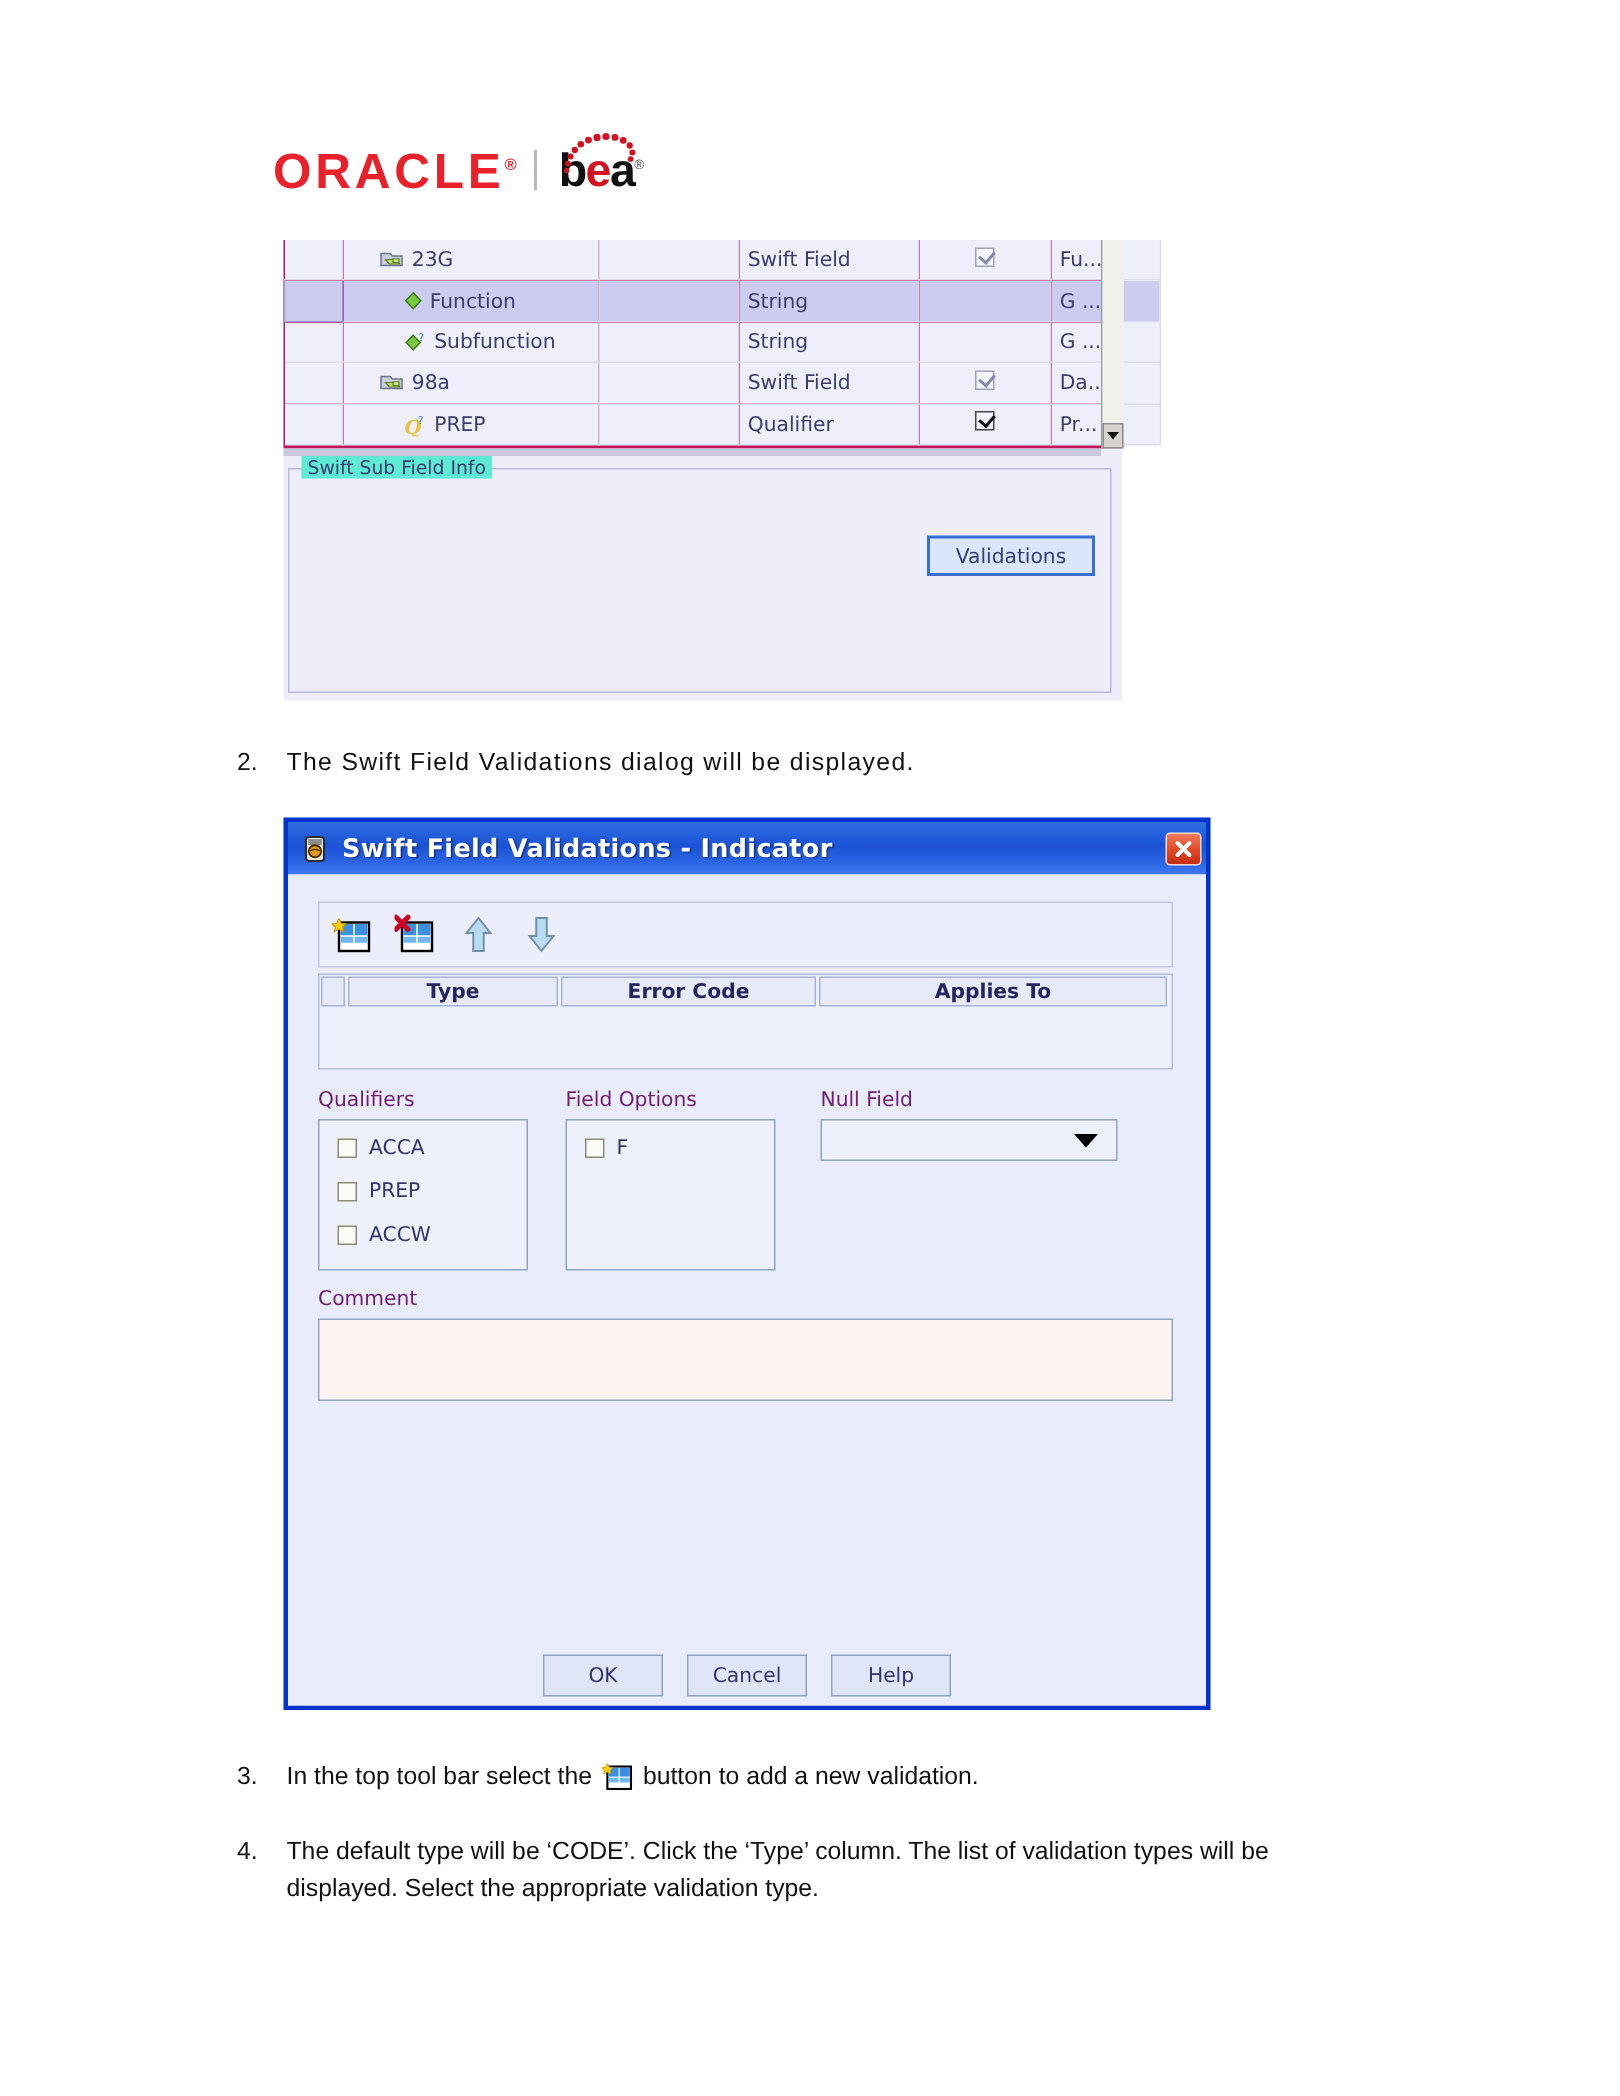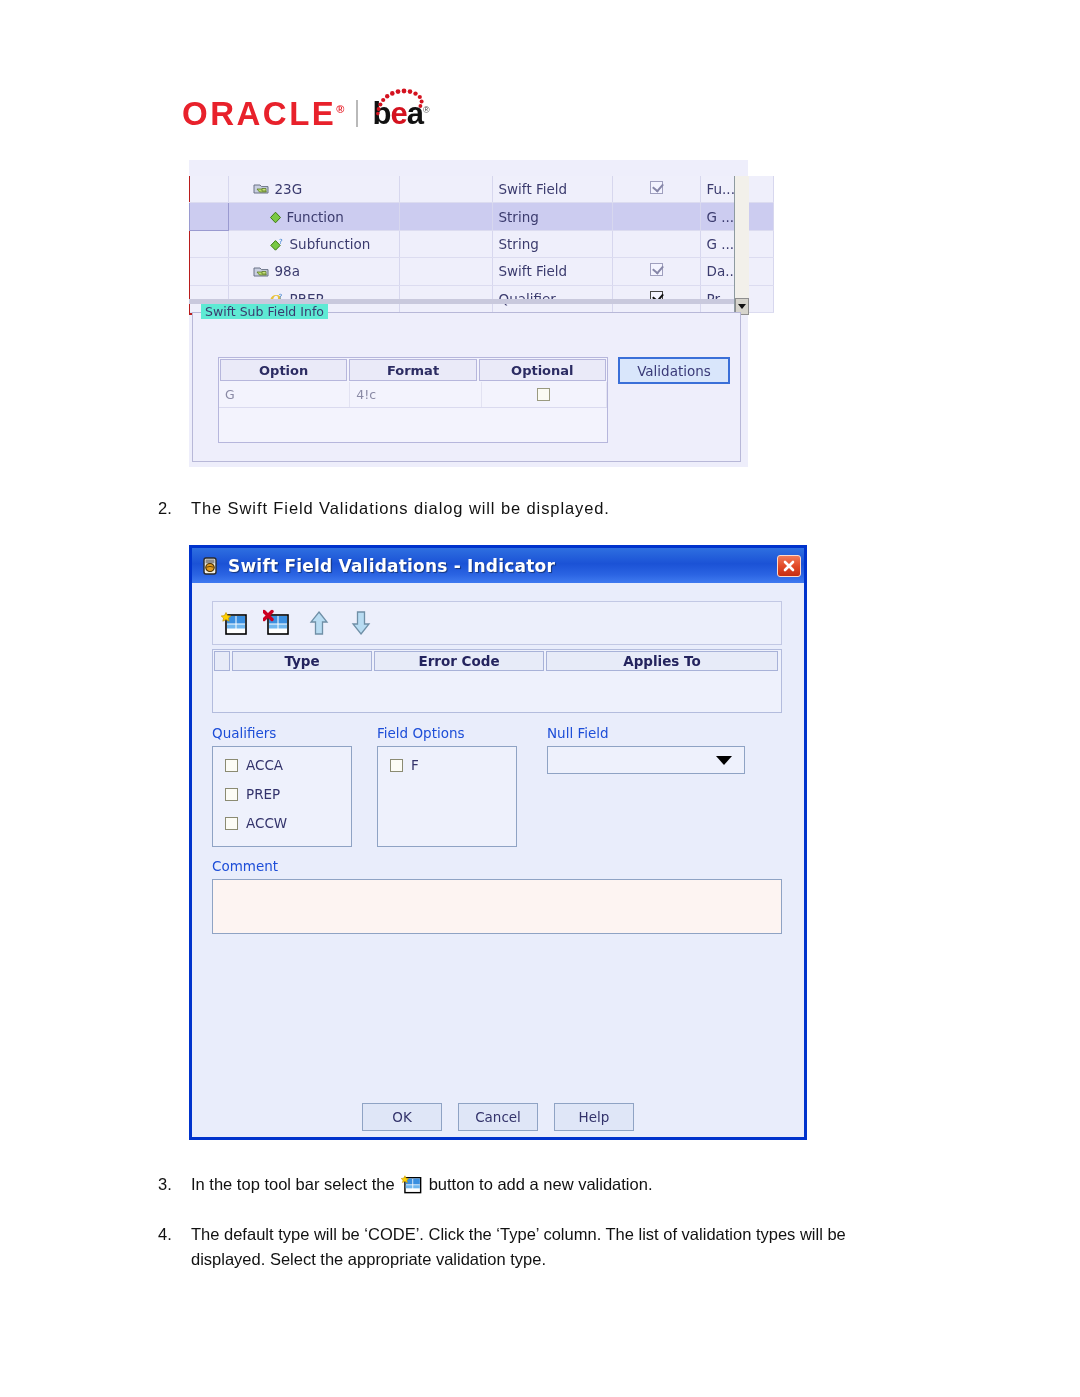--- a/index.html
+++ b/index.html
@@ -32,22 +32,22 @@
   #logo .bea .red { color: #d4121f; }
   #logo .swoosh { position: absolute; left: -8px; top: -10px; pointer-events: none; }
   #logo .tm { font-size: 9px; vertical-align: super; color: #444; font-weight: 400; }
 
   
   .shot { position: absolute; }
 
   
   #topshot { left: 189px; top: 160px; width: 559px; height: 307px; background: #eeeefb; }
   #topshot .gridwrap {
-    position: absolute; left: 0px; top: 16px; width: 559px; height: 139px;
-    background: #b91c1c; box-sizing: border-box;
+    position: absolute; left: 0px; top: 0px; width: 559px; height: 139px;
+    background: #be185d; box-sizing: border-box;
   }
   table.grid { border-collapse: collapse; width: 545px; table-layout: fixed; }
   table.grid td {
     height: 26.4px; font-size: 13.5px; color: #3b3b6e;
     font-family: "DejaVu Sans", sans-serif;
     border-right: 1px solid #d7d7ee; border-bottom: 1px solid #dcdcf0;
     background: #efeffb; padding: 0 6px; vertical-align: middle;
     white-space: nowrap; overflow: hidden;
   }
   table.grid tr.sel td { background: #ccccf0; }
@@ -179,21 +179,21 @@
   #valtable .hrow { display: flex; height: 22px; padding: 1px; box-sizing: border-box; }
   #valtable .hcell {
     border: 1px solid #a8b2d8; background: #e7ebf8; box-sizing: border-box;
     margin-right: 2px; display: flex; align-items: center; justify-content: center;
     font-size: 13.5px; font-weight: 700; color: #24245e;
     font-family: "DejaVu Sans", sans-serif;
   }
   #valtable .hcell.corner { width: 16px; }
 
   .fieldlabel {
-    font-size: 13.5px; color: #1d4ed8; font-family: "DejaVu Sans", sans-serif;
+    font-size: 13.5px; color: #701a75; font-family: "DejaVu Sans", sans-serif;
   }
   #qualWrap { position: absolute; left: 20px; top: 142px; }
   #foWrap   { position: absolute; left: 185px; top: 142px; }
   #nfWrap   { position: absolute; left: 355px; top: 142px; }
   .listbox {
     margin-top: 5px; border: 1px solid #8fa3c4; background: #eef1fc;
     box-sizing: border-box; padding: 10px 0 0 12px;
   }
   #qualBox { width: 140px; height: 101px; }
   #foBox   { width: 140px; height: 101px; }
@@ -353,34 +353,20 @@
           <span class="arr"></span>
         </div>
     </div>
   </div>
 
   <div class="hsep"></div>
 
   <div id="subfield">
     <span class="legend">Swift Sub Field Info</span>
 
-    <div id="sftable">
-      <div class="sfhdr">
-        <div>Option</div>
-        <div>Format</div>
-        <div>Optional</div>
-      </div>
-      <div class="sfrow">
-        <div>G</div>
-        <div>4!c</div>
-        <div class="ctr">
-            <span class="sfchk"></span>
-          </div>
-      </div>
-    </div>
 
     <div id="valbtn">Validations</div>
   </div>
 </div>
 
 <div class="para" style="left:158px; top:496px; width:700px;">
   <span class="num">2.</span>
   <span class="txt spaced">The Swift Field Validations dialog will be displayed.</span>
 </div>
 

